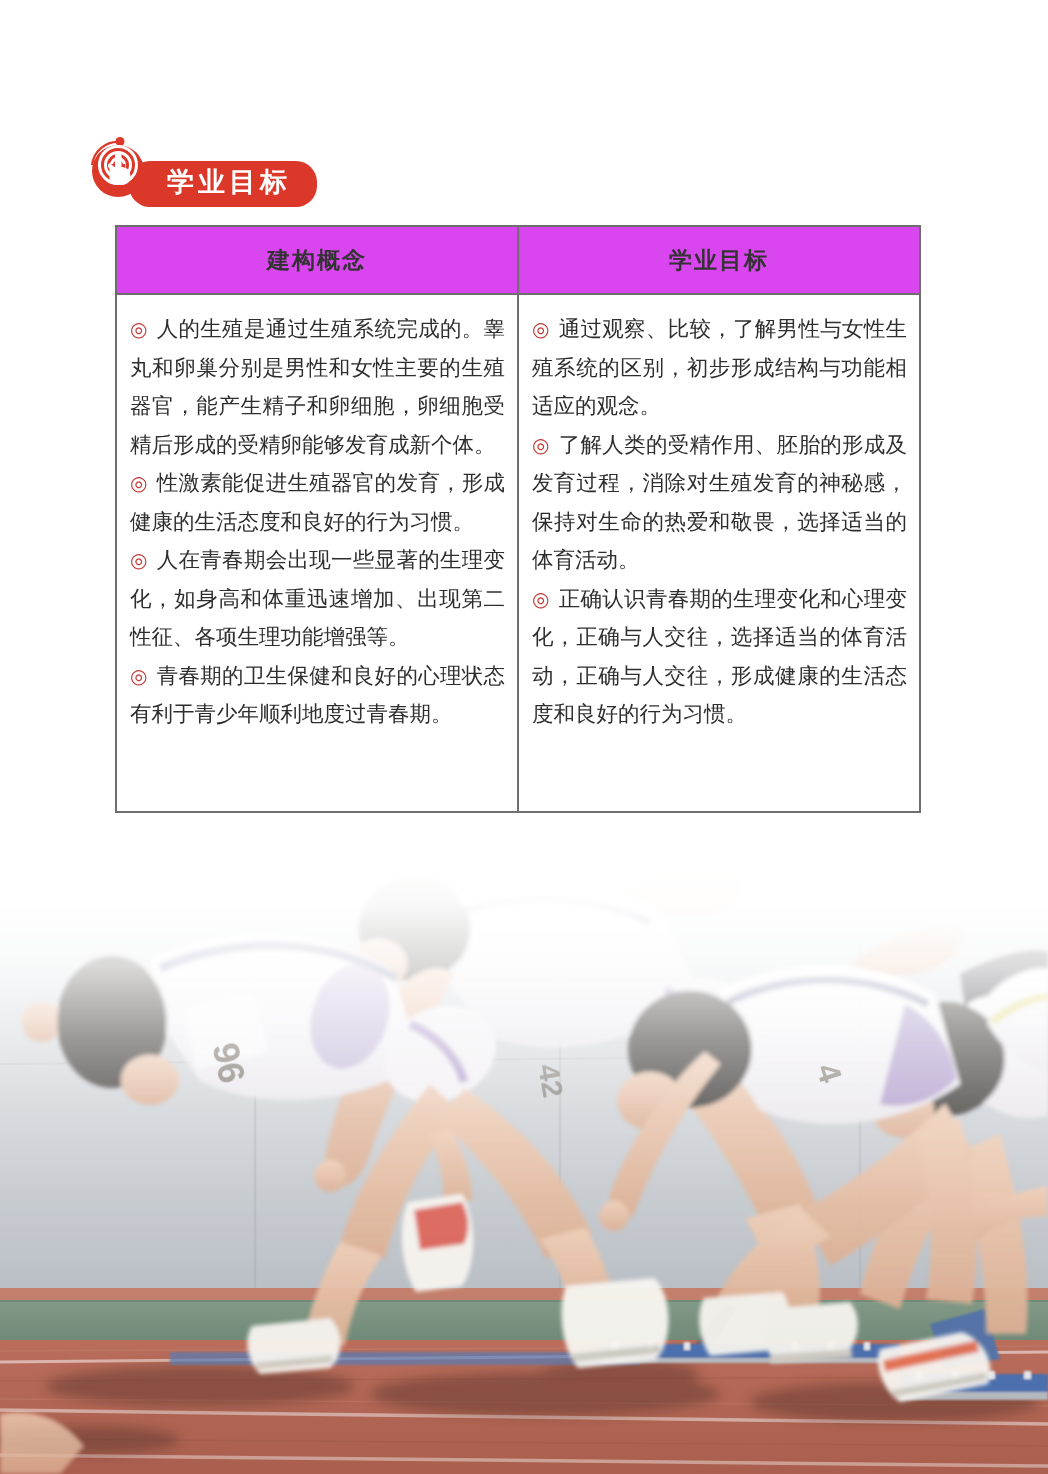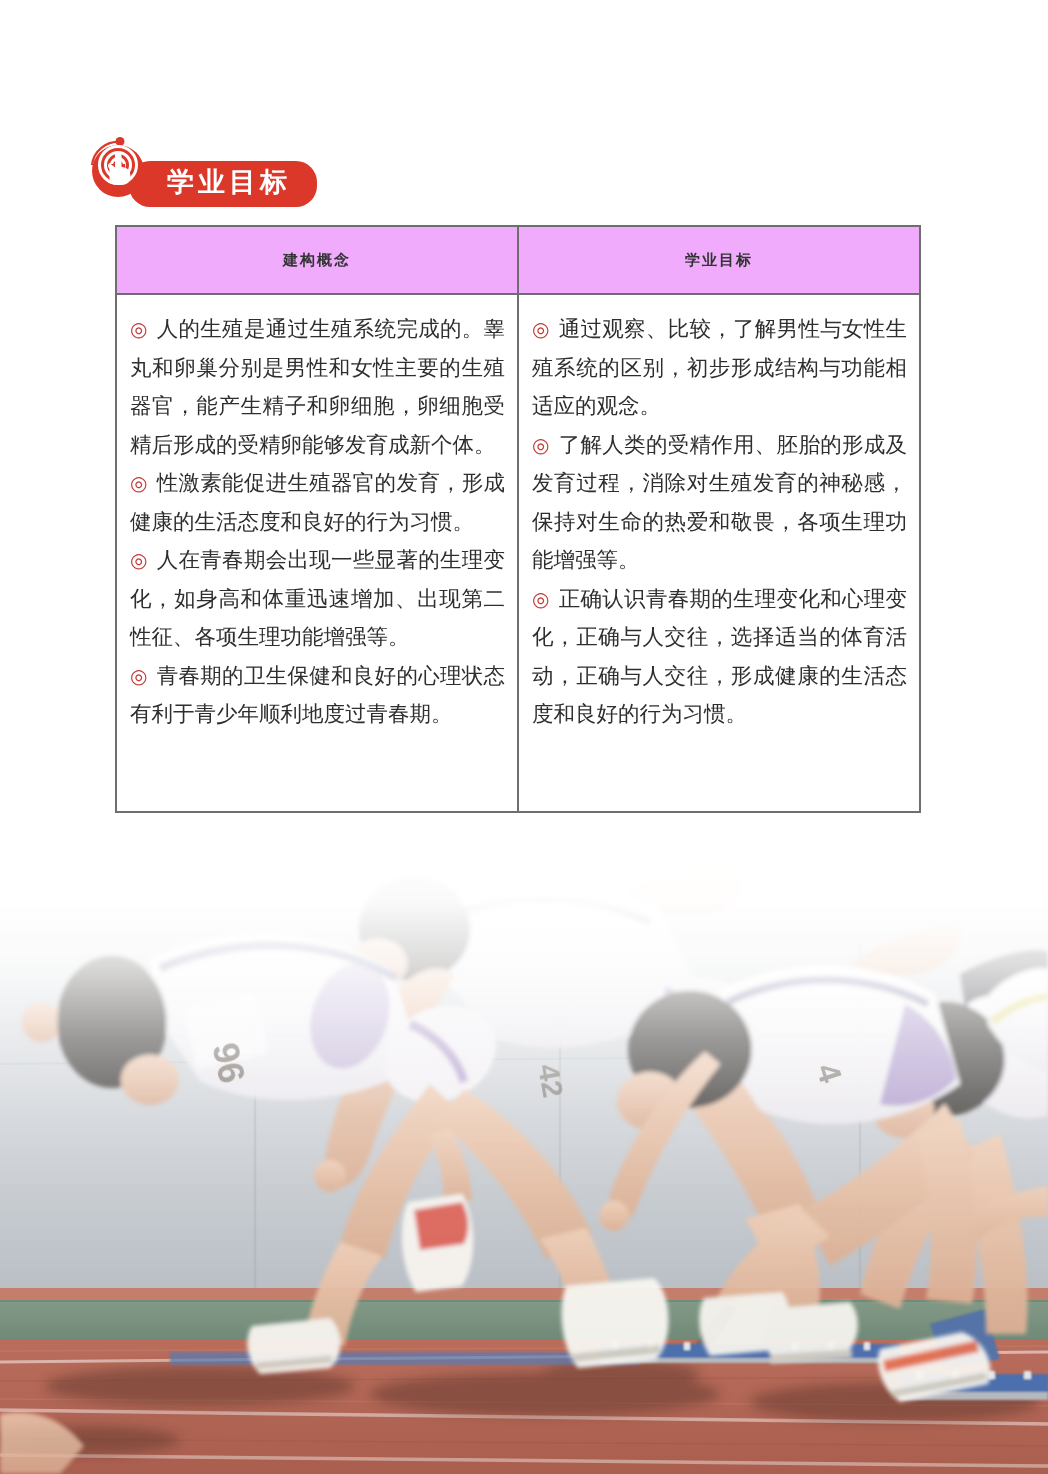--- a/index.html
+++ b/index.html
@@ -17,23 +17,23 @@
     line-height:42px;padding:0 26px 0 38px;letter-spacing:4px;white-space:nowrap;
   }
   .badge-icon{position:absolute;left:0;top:0;width:66px;height:66px;}
 
   
   table.goals{
     position:absolute;left:115px;top:225px;width:806px;
     border-collapse:collapse;table-layout:fixed;background:#ffffff;
   }
   table.goals th{
-    height:64px;background:#f0abfc;border:2px solid #6e6e6e;
+    height:64px;background:#d946ef;border:2px solid #6e6e6e;
     font-family:"Liberation Sans",sans-serif;font-weight:bold;
-    font-size:15px;color:#333333;letter-spacing:2px;
+    font-size:23px;color:#333333;letter-spacing:2px;
   }
   table.goals td{
     width:50%;height:483px;vertical-align:top;border:2px solid #6e6e6e;
     padding:15px 12px 18px 13px;
     font-size:21.5px;line-height:38.5px;color:#2e2e2e;
     text-align:justify;text-justify:inter-ideograph;
   }
   .item{margin:0;}
   .bullet{color:#c23b38;margin-right:9px;font-size:20px;}
 
@@ -71,21 +71,21 @@
     <tbody>
       <tr>
         <td>
           <p class="item"><span class="bullet">◎</span><span>人的生殖是通过生殖系统完成的。睾丸和卵巢分别是男性和女性主要的生殖器官，能产生精子和卵细胞，卵细胞受精后形成的受精卵能够发育成新个体。</span></p>
           <p class="item"><span class="bullet">◎</span><span>性激素能促进生殖器官的发育，形成健康的生活态度和良好的行为习惯。</span></p>
           <p class="item"><span class="bullet">◎</span><span>人在青春期会出现一些显著的生理变化，如身高和体重迅速增加、出现第二性征、各项生理功能增强等。</span></p>
           <p class="item"><span class="bullet">◎</span><span>青春期的卫生保健和良好的心理状态有利于青少年顺利地度过青春期。</span></p>
         </td>
         <td>
           <p class="item"><span class="bullet">◎</span><span>通过观察、比较，了解男性与女性生殖系统的区别，初步形成结构与功能相适应的观念。</span></p>
-          <p class="item"><span class="bullet">◎</span><span>了解人类的受精作用、胚胎的形成及发育过程，消除对生殖发育的神秘感，保持对生命的热爱和敬畏，各项生理功能增强等。</span></p>
+          <p class="item"><span class="bullet">◎</span><span>了解人类的受精作用、胚胎的形成及发育过程，消除对生殖发育的神秘感，保持对生命的热爱和敬畏，选择适当的体育活动。</span></p>
           <p class="item"><span class="bullet">◎</span><span>正确认识青春期的生理变化和心理变化，正确与人交往，选择适当的体育活动，正确与人交往，形成健康的生活态度和良好的行为习惯。</span></p>
         </td>
       </tr>
     </tbody>
   </table>
 
   <div class="photo">
     <svg width="1048" height="620" viewBox="0 0 1048 620">
       <defs>
         <linearGradient id="gWall" x1="0" y1="0" x2="0" y2="1">

